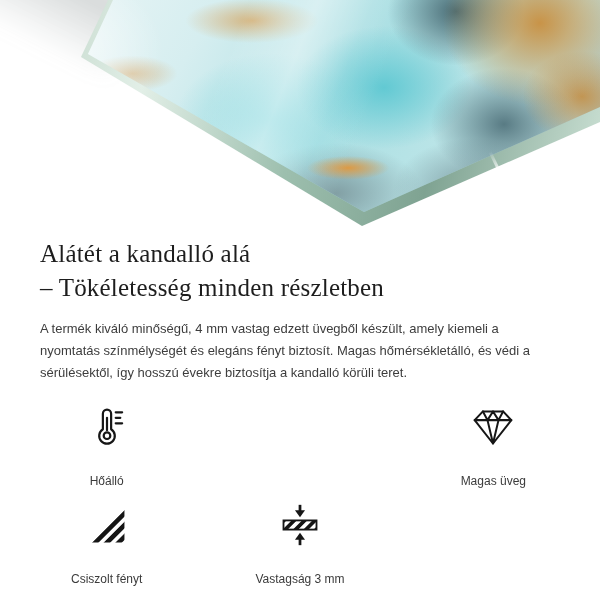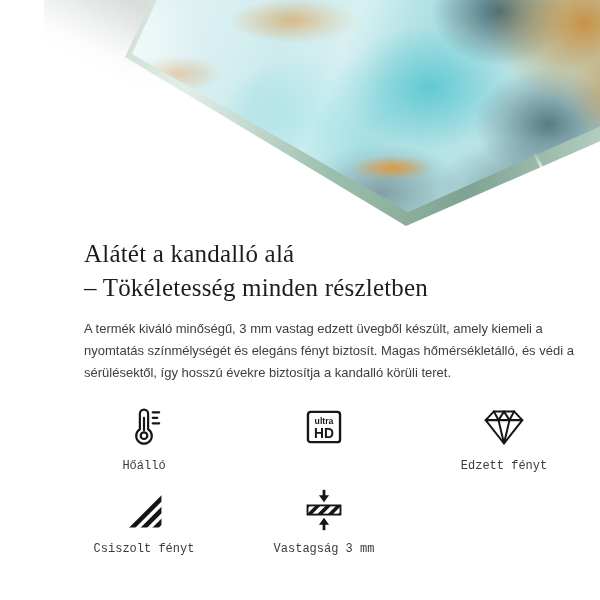--- a/index.html
+++ b/index.html
@@ -2,21 +2,21 @@
 <html><head>
 <meta charset="utf-8">
 <style>
   * { margin:0; padding:0; box-sizing:border-box; }
   html,body { background:#ffffff; }
   body {
     width:600px; height:600px; overflow:hidden;
     font-family:"Liberation Sans","DejaVu Sans",sans-serif;
     color:#3b3b3b;
   }
-  .page { width:600px; height:600px; background:#fff; position:relative;padding-left:44px; }
+  .page { width:600px; height:600px; background:#fff; position:relative; }
 
   
   .hero { position:relative; width:600px; height:230px; overflow:hidden; background:#fff; }
 
   .shadow-topleft {
     position:absolute; left:-34px; top:-36px; width:160px; height:110px;
     transform:rotate(27deg);
     background:linear-gradient(rgba(125,135,135,.38), rgba(125,135,135,0) 75%);
     filter:blur(10px);
   }
@@ -72,81 +72,74 @@
   }
 
   
   .features {
     margin:20px 10px 0;
     display:grid; grid-template-columns:1fr 1fr 1fr;
     row-gap:14px; justify-items:center;
   }
   .feature { display:flex; flex-direction:column; align-items:center; width:180px; }
   .feature .ficon { width:46px; height:46px; display:flex; align-items:center; justify-content:center; }
-  .feature .flabel { margin-top:9px; font-size:12px; color:#3b3b3b; text-align:center; white-space:nowrap;font-family:Liberation Mono, monospace; }
+  .feature .flabel { margin-top:24px; font-size:12px; color:#3b3b3b; text-align:center; white-space:nowrap; }
   .ficon svg { width:44px; height:44px; display:block; }
   .ficon svg text { font-family:"Liberation Sans","DejaVu Sans",sans-serif; }
 </style>
 </head>
 <body>
 
 <div class="page">
 
   <div class="hero">
     <div class="shadow-topleft"></div>
     <div class="glass-edge"></div>
     <div class="glass-surface"></div>
     <div class="sparkle"></div>
   </div>
 
   <div class="content">
     <h1>
       <span>Alátét a kandalló alá</span><br>
       <span>– Tökéletesség minden részletben</span>
     </h1>
-    <p class="description">A termék kiváló minőségű, 3 mm vastag edzett üvegből készült, amely kiemeli a nyomtatás színmélységét és elegáns fényt biztosít. Magas hőmérsékletálló, és védi a sérülésektől, így hosszú évekre biztosítja a kandalló körüli teret.</p>
+    <p class="description">A termék kiváló minőségű, 4 mm vastag edzett üvegből készült, amely kiemeli a nyomtatás színmélységét és elegáns fényt biztosít. Magas hőmérsékletálló, és védi a sérülésektől, így hosszú évekre biztosítja a kandalló körüli teret.</p>
   </div>
 
   <div class="features">
 
     <div class="feature">
       <div class="ficon">
         <svg viewBox="0 0 48 48" fill="none" stroke="#161616" stroke-width="2.4" stroke-linecap="round" stroke-linejoin="round">
           <path d="M19.5 9.5 a4.5 4.5 0 0 1 9 0 v17 a8.5 8.5 0 1 1 -9 0 z"></path>
           <circle cx="24" cy="33.5" r="3.6"></circle>
           <line x1="24" y1="14" x2="24" y2="27.5"></line>
           <line x1="33.5" y1="8" x2="40.5" y2="8"></line>
           <line x1="33.5" y1="14" x2="38.5" y2="14"></line>
           <line x1="33.5" y1="20" x2="40.5" y2="20"></line>
         </svg>
       </div>
       <div class="flabel">Hőálló</div>
     </div>
 
     <div class="feature">
-      <div class="ficon">
-        <svg viewBox="0 0 48 48">
-          <rect x="6.5" y="7.5" width="35" height="33" rx="3" fill="none" stroke="#161616" stroke-width="2.6"></rect>
-          <text x="24" y="21" text-anchor="middle" font-size="9.5" font-weight="bold" fill="#161616">ultra</text>
-          <text x="24" y="36" text-anchor="middle" font-size="15" font-weight="bold" fill="#161616">HD</text>
-        </svg>
-      </div>
     </div>
 
 
     <div class="feature">
       <div class="ficon">
         <svg viewBox="0 0 48 48" fill="none" stroke="#161616" stroke-width="2.2" stroke-linecap="round" stroke-linejoin="round">
           <polygon points="13,7 35,7 44,16.5 24 42 4,16.5"></polygon>
           <polyline points="4,16.5 44,16.5"></polyline>
           <polyline points="13,7 18,16.5 24,7 30,16.5 35,7"></polyline>
           <polyline points="18,16.5 24,42 30,16.5"></polyline>
         </svg>
       </div>
-      <div class="flabel">Edzett fényt</div>
+      <div class="flabel">Magas üveg</div>
     </div>
 
     <div class="feature">
       <div class="ficon">
         <svg viewBox="0 0 48 48">
           <defs>
             <pattern id="pe-stripes" patternUnits="userSpaceOnUse" width="9" height="9" patternTransform="rotate(45)">
               <rect x="0" y="0" width="5" height="9" fill="#161616"></rect>
             </pattern>
           </defs>

